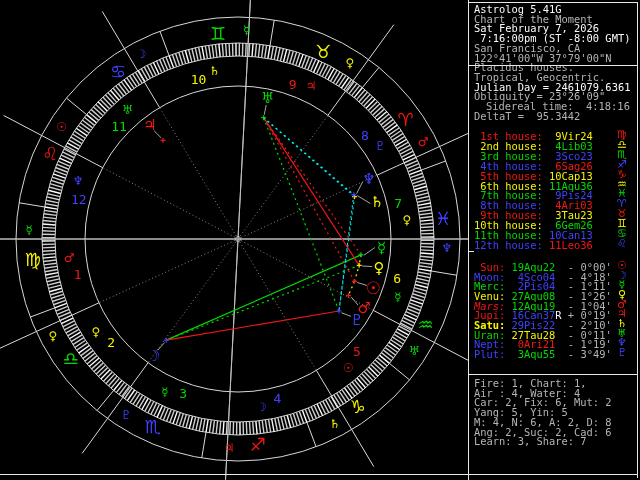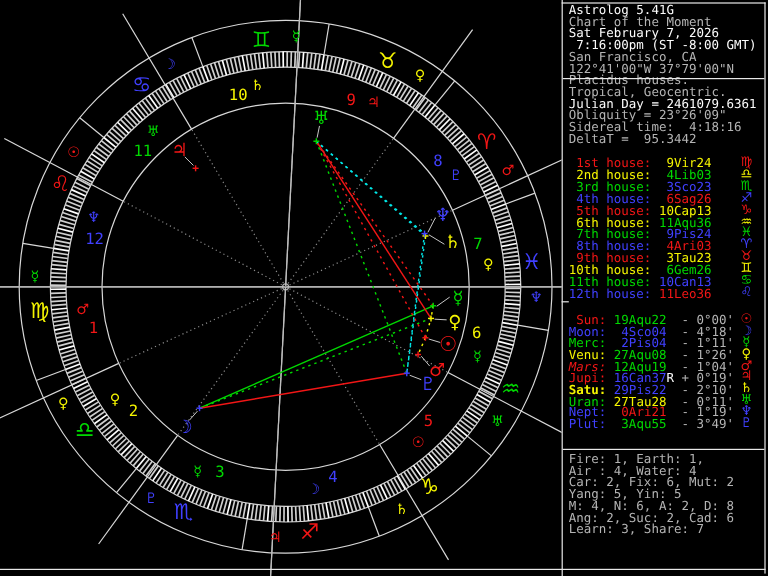--- a/index.html
+++ b/index.html
@@ -521,21 +521,21 @@
       <div class="srow" style="left: 474px; top: 4px;"><span style="color: rgb(252, 252, 252);">Astrolog 5.41G</span></div>
       <div class="srow" style="left: 474px; top: 13.7px;"><span style="color: rgb(180, 180, 180);">Chart of the Moment</span></div>
       <div class="srow" style="left: 474px; top: 23.4px;"><span style="color: rgb(252, 252, 252);">Sat February 7, 2026</span></div>
       <div class="srow" style="left: 474px; top: 33.1px;"><span style="color: rgb(252, 252, 252);"> 7:16:00pm (ST -8:00 GMT)</span></div>
       <div class="srow" style="left: 474px; top: 42.8px;"><span style="color: rgb(180, 180, 180);">San Francisco, CA</span></div>
       <div class="srow" style="left: 474px; top: 52.5px;"><span style="color: rgb(180, 180, 180);">122°41'00"W 37°79'00"N</span></div>
       <div class="srow" style="left: 474px; top: 62.2px;"><span style="color: rgb(180, 180, 180);">Placidus houses.</span></div>
       <div class="srow" style="left: 474px; top: 71.9px;"><span style="color: rgb(180, 180, 180);">Tropical, Geocentric.</span></div>
       <div class="srow" style="left: 474px; top: 81.6px;"><span style="color: rgb(252, 252, 252);">Julian Day = 2461079.6361</span></div>
       <div class="srow" style="left: 474px; top: 91.3px;"><span style="color: rgb(180, 180, 180);">Obliquity = 23°26'09"</span></div>
-      <div class="srow" style="left: 474px; top: 101px; text-align: center;"><span style="color: rgb(180, 180, 180);">Sidereal time:  4:18:16</span></div>
+      <div class="srow" style="left: 486px; top: 101px; text-align: center;"><span style="color: rgb(180, 180, 180);">Sidereal time:  4:18:16</span></div>
       <div class="srow" style="left: 474px; top: 110.7px;"><span style="color: rgb(180, 180, 180);">DeltaT =  95.3442</span></div>
       <div class="srow" style="left: 474px; top: 131px;"><span style="color: rgb(242, 22, 22);"> 1st house: </span><span style="color: rgb(245, 245, 0);"> 9Vir24</span></div>
       <span class="gcol" style="left: 613px; top: 130px; color: rgb(242, 22, 22);">♍</span>
       <div class="srow" style="left: 474px; top: 140.9px;"><span style="color: rgb(245, 245, 0);"> 2nd house: </span><span style="color: rgb(0, 216, 0);"> 4Lib03</span></div>
       <span class="gcol" style="left: 613px; top: 139.9px; color: rgb(245, 245, 0);">♎</span>
       <div class="srow" style="left: 474px; top: 150.8px;"><span style="color: rgb(0, 216, 0);"> 3rd house: </span><span style="color: rgb(64, 64, 255);"> 3Sco23</span></div>
       <span class="gcol" style="left: 613px; top: 149.8px; color: rgb(0, 216, 0);">♏</span>
       <div class="srow" style="left: 474px; top: 160.7px;"><span style="color: rgb(64, 64, 255);"> 4th house: </span><span style="color: rgb(242, 22, 22);"> 6Sag26</span></div>
       <span class="gcol" style="left: 613px; top: 159.7px; color: rgb(64, 64, 255);">♐</span>
       <div class="srow" style="left: 474px; top: 170.6px;"><span style="color: rgb(242, 22, 22);"> 5th house: </span><span style="color: rgb(245, 245, 0);">10Cap13</span></div>
@@ -567,21 +567,21 @@
       <div class="srow" style="left: 474px; top: 310.25px;"><span style="color: rgb(242, 22, 22);">Jupi: </span><span style="color: rgb(64, 64, 255);">16Can37</span><span style="color: rgb(252, 252, 252);">R</span><span style="color: rgb(180, 180, 180);"> + 0°19'</span></div>
       <span class="gcol" style="left: 613px; top: 309.25px; color: rgb(242, 22, 22);">♃</span>
       <div class="srow" style="left: 474px; top: 319.9px;"><span style="color: rgb(245, 245, 0); font-weight: bold;">Satu: </span><span style="color: rgb(64, 64, 255);">29Pis22</span><span style="color: rgb(252, 252, 252);"> </span><span style="color: rgb(180, 180, 180);"> - 2°10'</span></div>
       <span class="gcol" style="left: 613px; top: 318.9px; color: rgb(245, 245, 0);">♄</span>
       <div class="srow" style="left: 474px; top: 329.55px;"><span style="color: rgb(0, 216, 0);">Uran: </span><span style="color: rgb(245, 245, 0);">27Tau28</span><span style="color: rgb(252, 252, 252);"> </span><span style="color: rgb(180, 180, 180);"> - 0°11'</span></div>
       <span class="gcol" style="left: 613px; top: 328.55px; color: rgb(0, 216, 0);">♅</span>
       <div class="srow" style="left: 474px; top: 339.2px;"><span style="color: rgb(64, 64, 255);">Nept: </span><span style="color: rgb(242, 22, 22); text-align: center;"> 0Ari21</span><span style="color: rgb(252, 252, 252);"> </span><span style="color: rgb(180, 180, 180);"> - 1°19'</span></div>
       <span class="gcol" style="left: 613px; top: 338.2px; color: rgb(64, 64, 255);">♆</span>
       <div class="srow" style="left: 474px; top: 348.85px;"><span style="color: rgb(64, 64, 255);">Plut: </span><span style="color: rgb(0, 216, 0);"> 3Aqu55</span><span style="color: rgb(252, 252, 252);"> </span><span style="color: rgb(180, 180, 180);"> - 3°49'</span></div>
       <span class="gcol" style="left: 613px; top: 347.85px; color: rgb(64, 64, 255);">♇</span>
-      <div class="srow" style="left: 474px; top: 378px;"><span style="color: rgb(180, 180, 180);">Fire: 1, Earth: 1,</span></div>
+      <div class="srow" style="left: 474px; top: 378px;"><span style="color: rgb(180, 180, 180);">Fire: 1, Chart: 1,</span></div>
       <div class="srow" style="left: 474px; top: 387.7px;"><span style="color: rgb(180, 180, 180);">Air : 4, Water: 4</span></div>
       <div class="srow" style="left: 474px; top: 397.4px;"><span style="color: rgb(180, 180, 180);">Car: 2, Fix: 6, Mut: 2</span></div>
       <div class="srow" style="left: 474px; top: 407.1px;"><span style="color: rgb(180, 180, 180);">Yang: 5, Yin: 5</span></div>
       <div class="srow" style="left: 474px; top: 416.8px;"><span style="color: rgb(180, 180, 180);">M: 4, N: 6, A: 2, D: 8</span></div>
       <div class="srow" style="left: 474px; top: 426.5px;"><span style="color: rgb(180, 180, 180);">Ang: 2, Suc: 2, Cad: 6</span></div>
       <div class="srow" style="left: 474px; top: 436.2px;"><span style="color: rgb(180, 180, 180);">Learn: 3, Share: 7</span></div>
     </div>
 
   <div class="vline" style="left:468px;top:0;height:480px;"></div>
   <div class="vline" style="left:637px;top:2px;height:476px;"></div>

